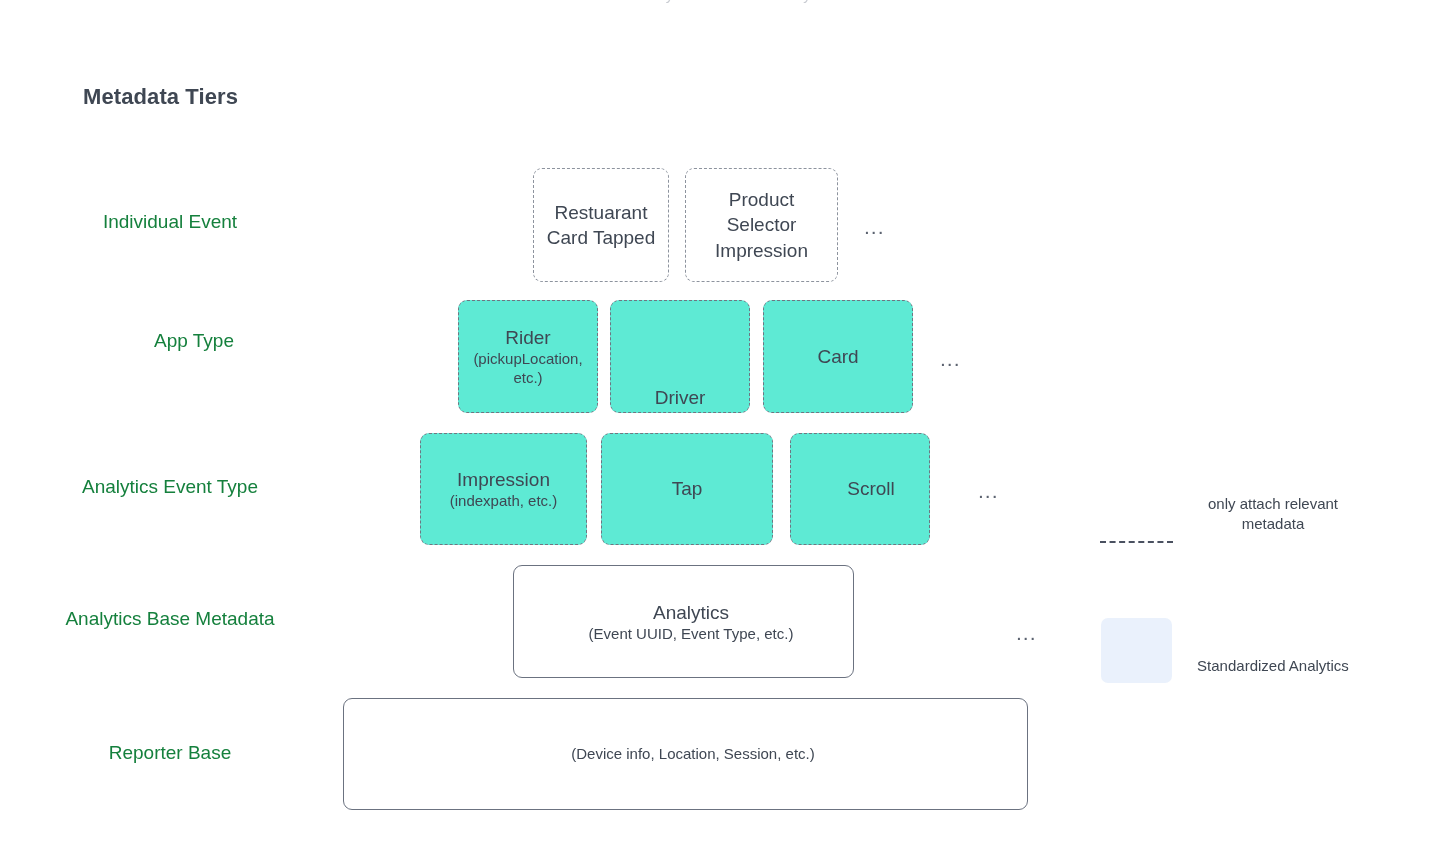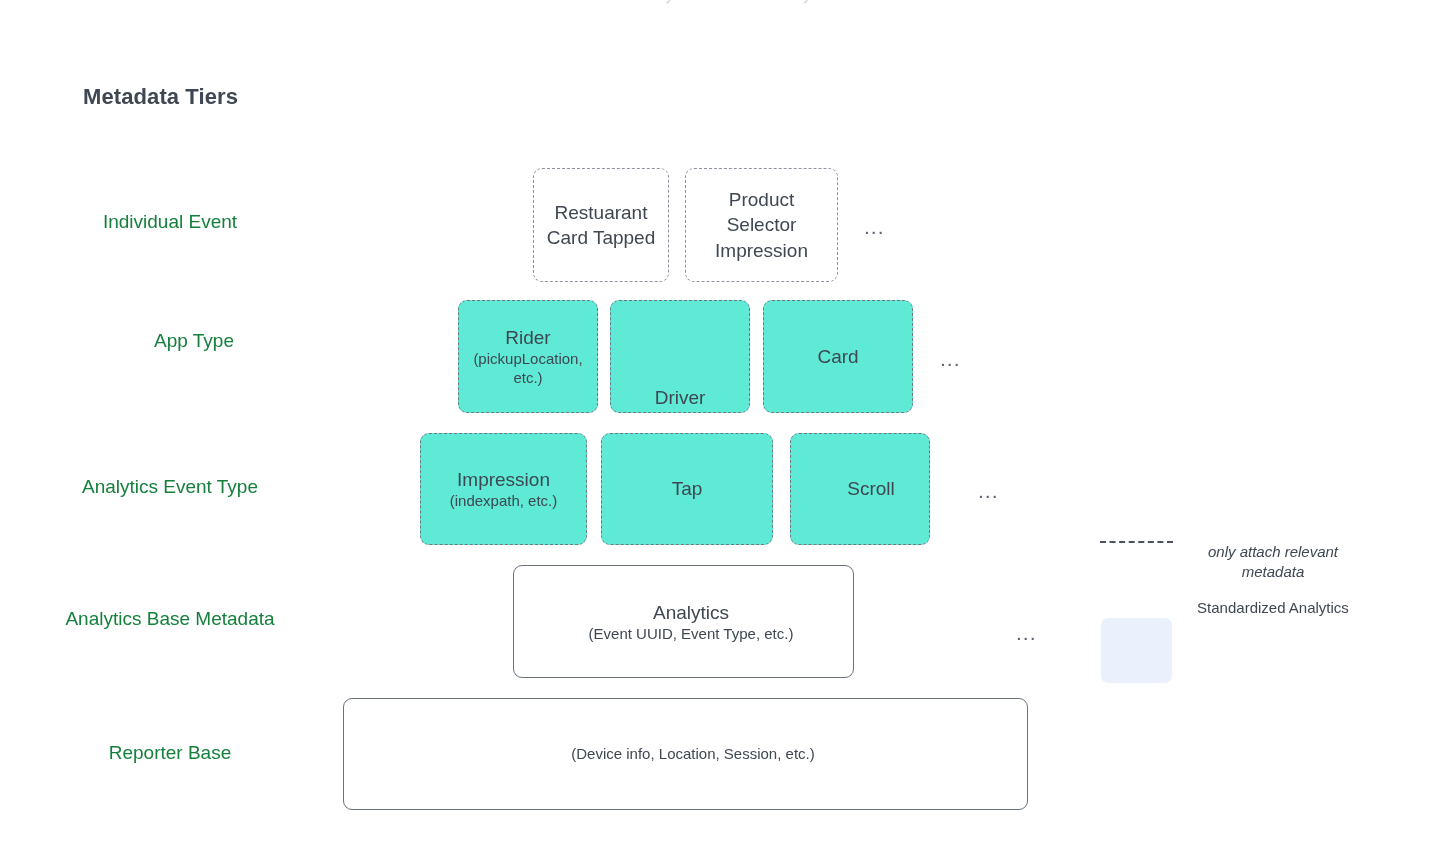--- a/index.html
+++ b/index.html
@@ -166,16 +166,16 @@
   <div class="title">Analytics</div>
   <div class="sub">(Event UUID, Event Type, etc.)</div>
 </div>
 <div class="ellipsis" style="left:1016px; top:622px;">...</div>
 
 <div class="node solid-white" style="left:343px; top:698px; width:685px; height:112px;">
   <div class="sub">(Device info, Location, Session, etc.)</div>
 </div>
 
 <div class="legend-swatch-dash" style="left:1100px; top:541px; width:73px;"></div>
-<div class="legend-text" style="left:1188px; top:542px; width:170px;font-style:italic;">only attach relevant metadata</div>
+<div class="legend-text" style="left:1188px; top:494px; width:170px;">only attach relevant metadata</div>
 
 <div class="legend-swatch-fill" style="left:1101px; top:618px; width:71px; height:65px;"></div>
-<div class="legend-text" style="left:1188px; top:598px; width:170px;">Standardized Analytics</div>
+<div class="legend-text" style="left:1188px; top:656px; width:170px;">Standardized Analytics</div>
 
 </body></html>

